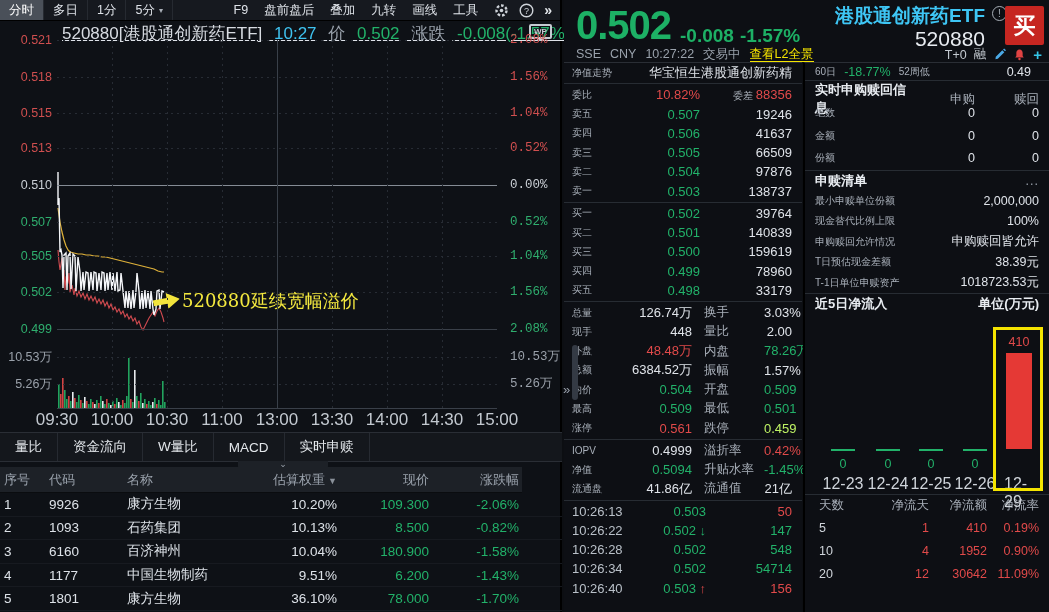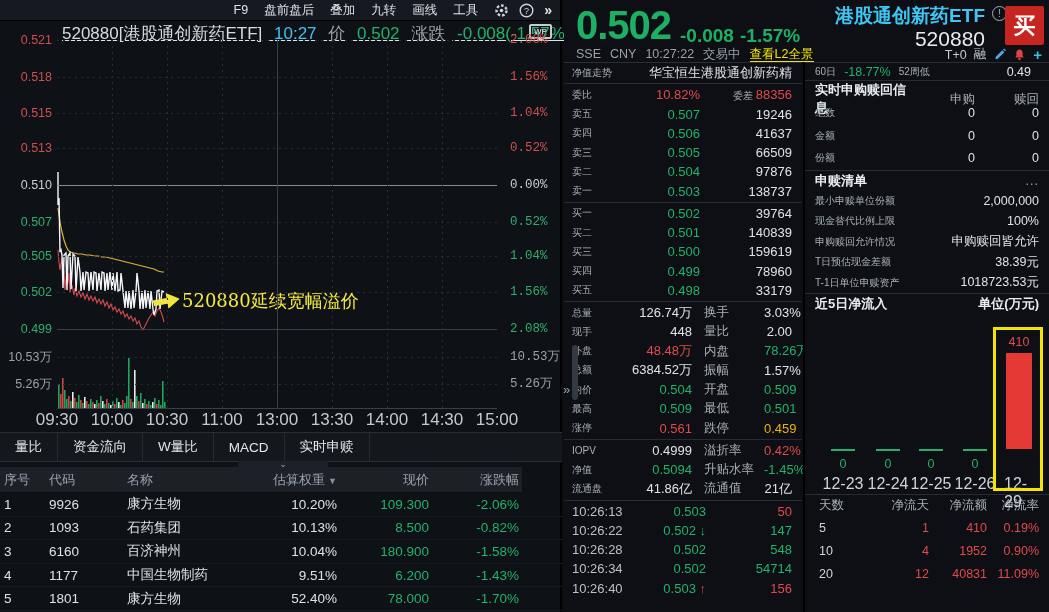--- a/index.html
+++ b/index.html
@@ -112,20 +112,26 @@
 
   svg text { font-family:"Liberation Sans", sans-serif; }
 </style>
 </head>
 <body>
 
 <div class="app">
 
   <div class="left-panel">
     <div class="toolbar">
+      <div style="display:flex" id="tb-tabs">
+          <div class="tb-tab active">分时</div>
+          <div class="tb-tab">多日</div>
+          <div class="tb-tab">1分</div>
+          <div class="tb-tab">5分<span class="tb-caret">▾</span></div>
+        </div>
       <div class="tb-spacer"></div>
       <div style="display:flex" id="tb-btns">
           <div class="tb-btn">F9</div>
           <div class="tb-btn">盘前盘后</div>
           <div class="tb-btn">叠加</div>
           <div class="tb-btn">九转</div>
           <div class="tb-btn">画线</div>
           <div class="tb-btn">工具</div>
         </div>
       <div class="tb-icons">
@@ -313,21 +319,21 @@
           <div>1177</div>
           <div>中国生物制药</div>
           <div class="hh-r">9.51%</div>
           <div class="hh-r vg">6.200</div>
           <div class="hh-r vg">-1.43%</div>
         </div>
         <div class="h-row">
           <div>5</div>
           <div>1801</div>
           <div>康方生物</div>
-          <div class="hh-r">52.40%</div>
+          <div class="hh-r">36.10%</div>
           <div class="hh-r vg">78.000</div>
           <div class="hh-r vg">-1.70%</div>
         </div>
       </div>
   </div>
 
   <div class="quote-header">
     <div class="q-price">0.502</div>
     <div class="q-chg">-0.008</div>
     <div class="q-pct">-1.57%</div>
@@ -448,21 +454,21 @@
       <div class="m-row st-row">
         <span class="m-lbl">最高</span>
         <span class="st-v1" style="color: rgb(34, 178, 106);">0.509</span>
         <span class="st-l2">最低</span>
         <span class="st-v2" style="color: rgb(34, 178, 106);">0.501</span>
       </div>
       <div class="m-row st-row">
         <span class="m-lbl">涨停</span>
         <span class="st-v1" style="color: rgb(225, 74, 74);">0.561</span>
         <span class="st-l2">跌停</span>
-        <span class="st-v2" style="color: #eab308; text-align: center;">0.459</span>
+        <span class="st-v2" style="color: #bef264; text-align: center;">0.459</span>
       </div>
       <div class="m-sep"></div>
       <div class="m-row st-row">
         <span class="m-lbl">IOPV</span>
         <span class="st-v1" style="color: rgb(223, 227, 233);">0.4999</span>
         <span class="st-l2">溢折率</span>
         <span class="st-v2" style="color: rgb(225, 74, 74);">0.42%</span>
       </div>
       <div class="m-row st-row">
         <span class="m-lbl">净值</span>
@@ -593,18 +599,18 @@
       </div>
       <div class="ft-row">
         <span class="c0">10</span>
         <span class="ft-r vr">4</span>
         <span class="ft-r vr">1952</span>
         <span class="ft-r vr">0.90%</span>
       </div>
       <div class="ft-row">
         <span class="c0">20</span>
         <span class="ft-r vr">12</span>
-        <span class="ft-r vr">40831</span>
+        <span class="ft-r vr">30642</span>
         <span class="ft-r vr">11.09%</span>
       </div>
     </div>
 
 </div>
 
 </body></html>

